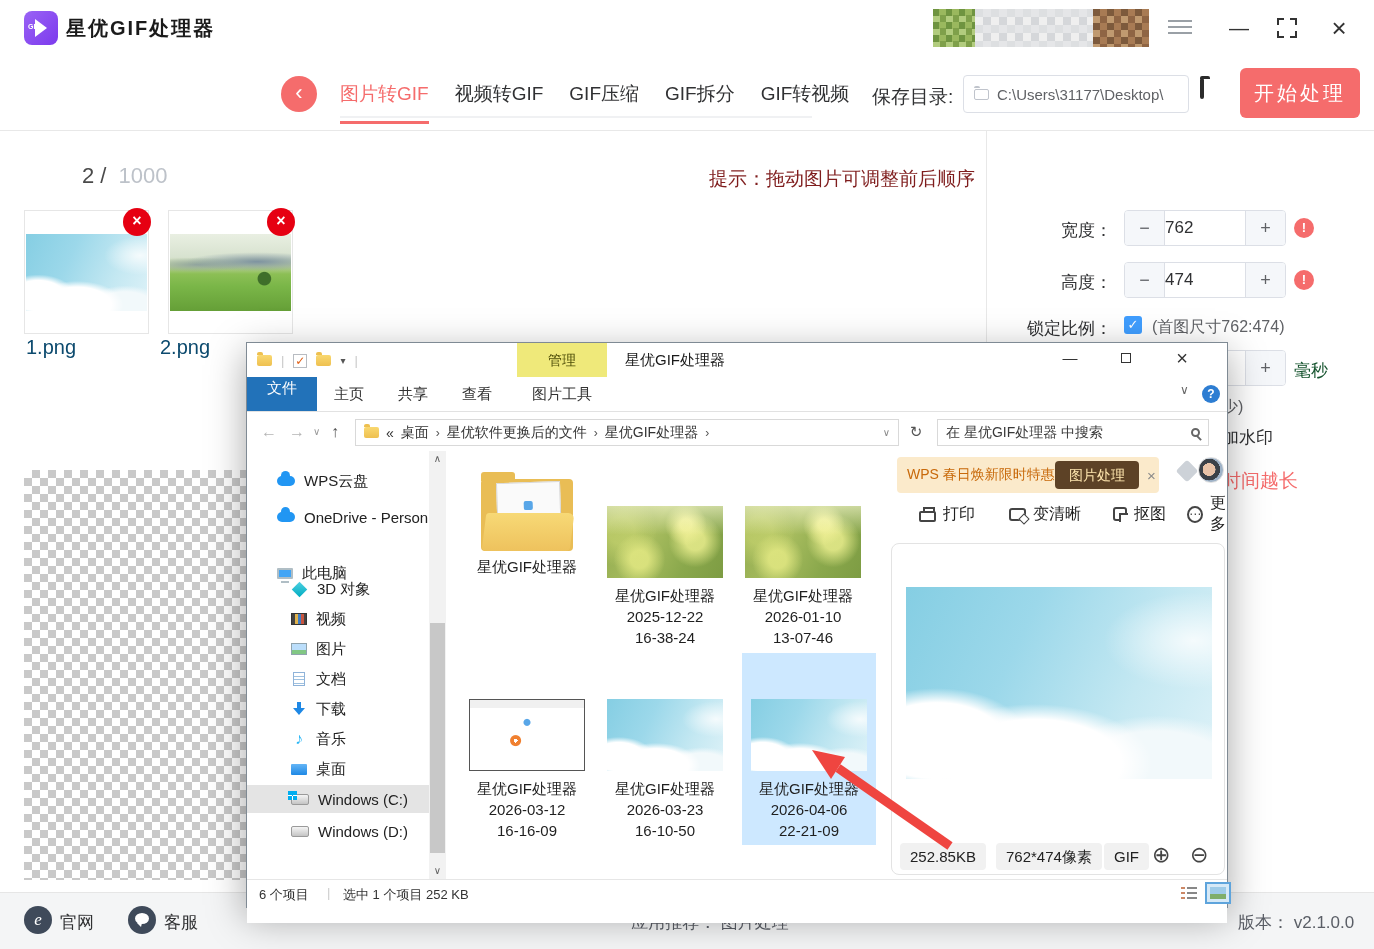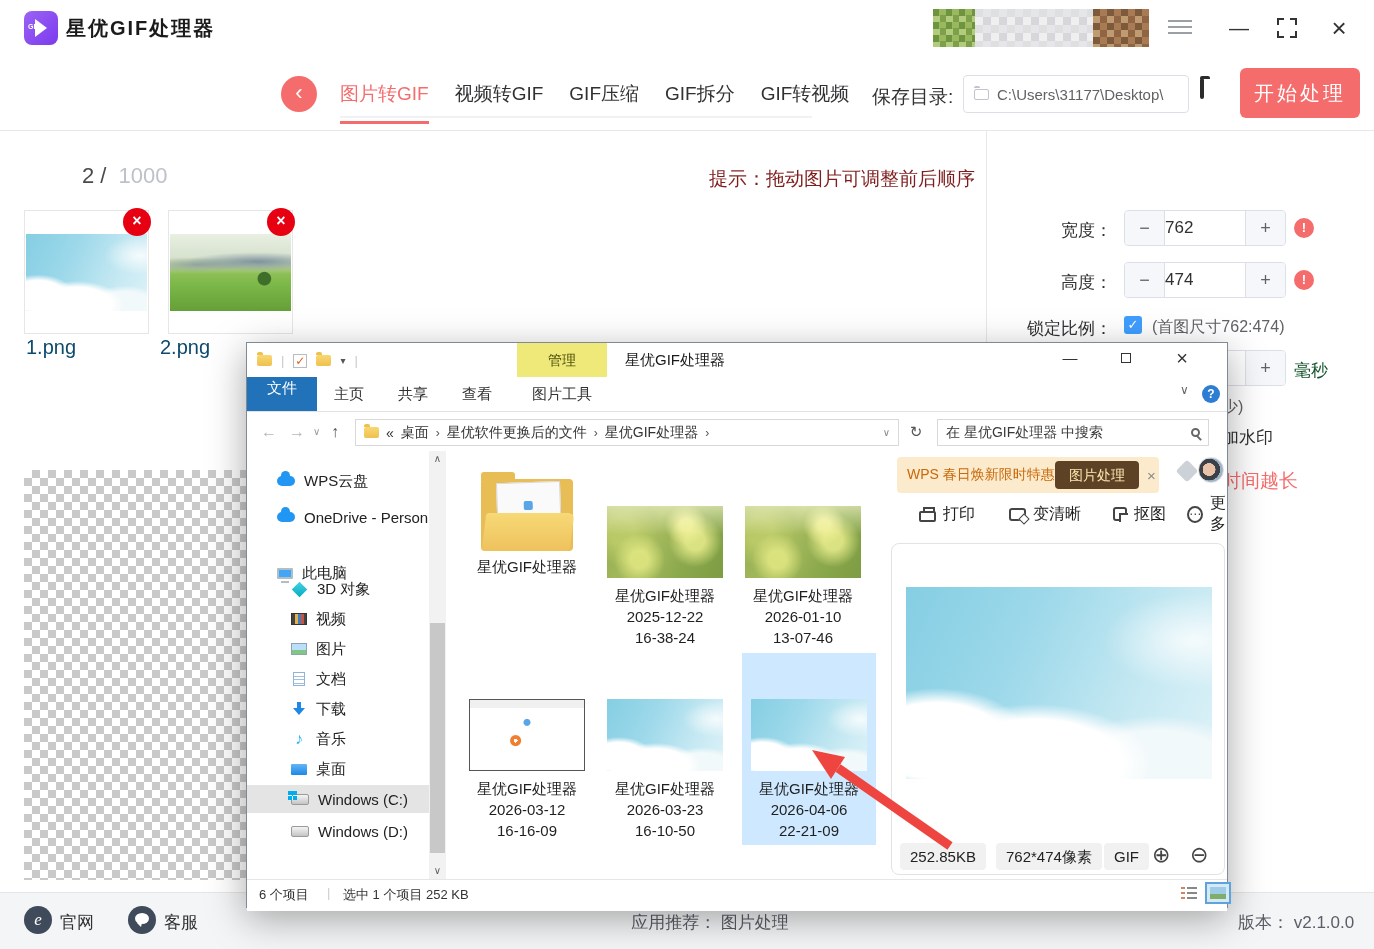--- a/index.html
+++ b/index.html
@@ -185,21 +185,21 @@
 .prn::before { content:""; position:absolute; left:2px; top:-6px; width:8px; height:4px; border:2px solid #444; border-bottom:none; }
 .hdr { width:17px; height:13px; border:2px solid #444; border-radius:3px; position:relative; }
 .hdr::after { content:""; position:absolute; right:-4px; bottom:-4px; width:6px; height:6px; background:#fff; border:1.5px solid #444; transform:rotate(45deg); }
 .cut { width:14px; height:14px; border:2px solid #444; border-radius:3px; position:relative; }
 .cut::after { content:""; position:absolute; right:-3px; bottom:-3px; width:7px; height:7px; background:#fff; border-left:2px solid #444; border-top:2px solid #444; }
 .morec { width:17px; height:17px; border:2px solid #444; border-radius:50%; text-align:center; line-height:12px; font-size:12px; color:#444; }
 .pcard { left:644px; top:200px; width:334px; height:332px; border:1px solid #e3e3e3; border-radius:8px; background:#fff; }
 .pimg { position:absolute; left:14px; top:43px; width:306px; height:192px; }
 .chip { position:absolute; top:299px; height:27px; background:#f1f1f1; border-radius:4px; font-size:15px; color:#222; text-align:center; line-height:27px; padding:0 10px; }
 .zoomg { position:absolute; top:298px; font-size:22px; color:#444; }
-.statusbar { left:0; top:536px; width:980px; height:32px; border-top:1px solid #e6e6e6; background:#fff; font-size:13px; color:#333; }
+.statusbar { left:0; top:536px; width:980px; height:44px; border-top:1px solid #e6e6e6; background:#fff; font-size:13px; color:#333; }
 .view-detail { position:absolute; left:934px; top:6px; width:16px; height:15px;
   background:repeating-linear-gradient(#888 0 2px,rgba(0,0,0,0) 2px 5px) 6px 1px/10px 13px no-repeat,
              repeating-linear-gradient(#c86 0 2px,rgba(0,0,0,0) 2px 5px) 0 1px/4px 13px no-repeat; }
 .view-thumb { position:absolute; left:958px; top:2px; width:26px; height:22px; border:2px solid #5ea4dc; background:#d6e9f7; }
 .view-thumb i { position:absolute; left:3px; top:3px; right:3px; bottom:3px; background:linear-gradient(to bottom,#9ecbe8 55%,#7fae6a 55%); display:block; }
 
 
 .arrow-svg { left:0; top:0; z-index:60; pointer-events:none; }
 </style>
 </head>

